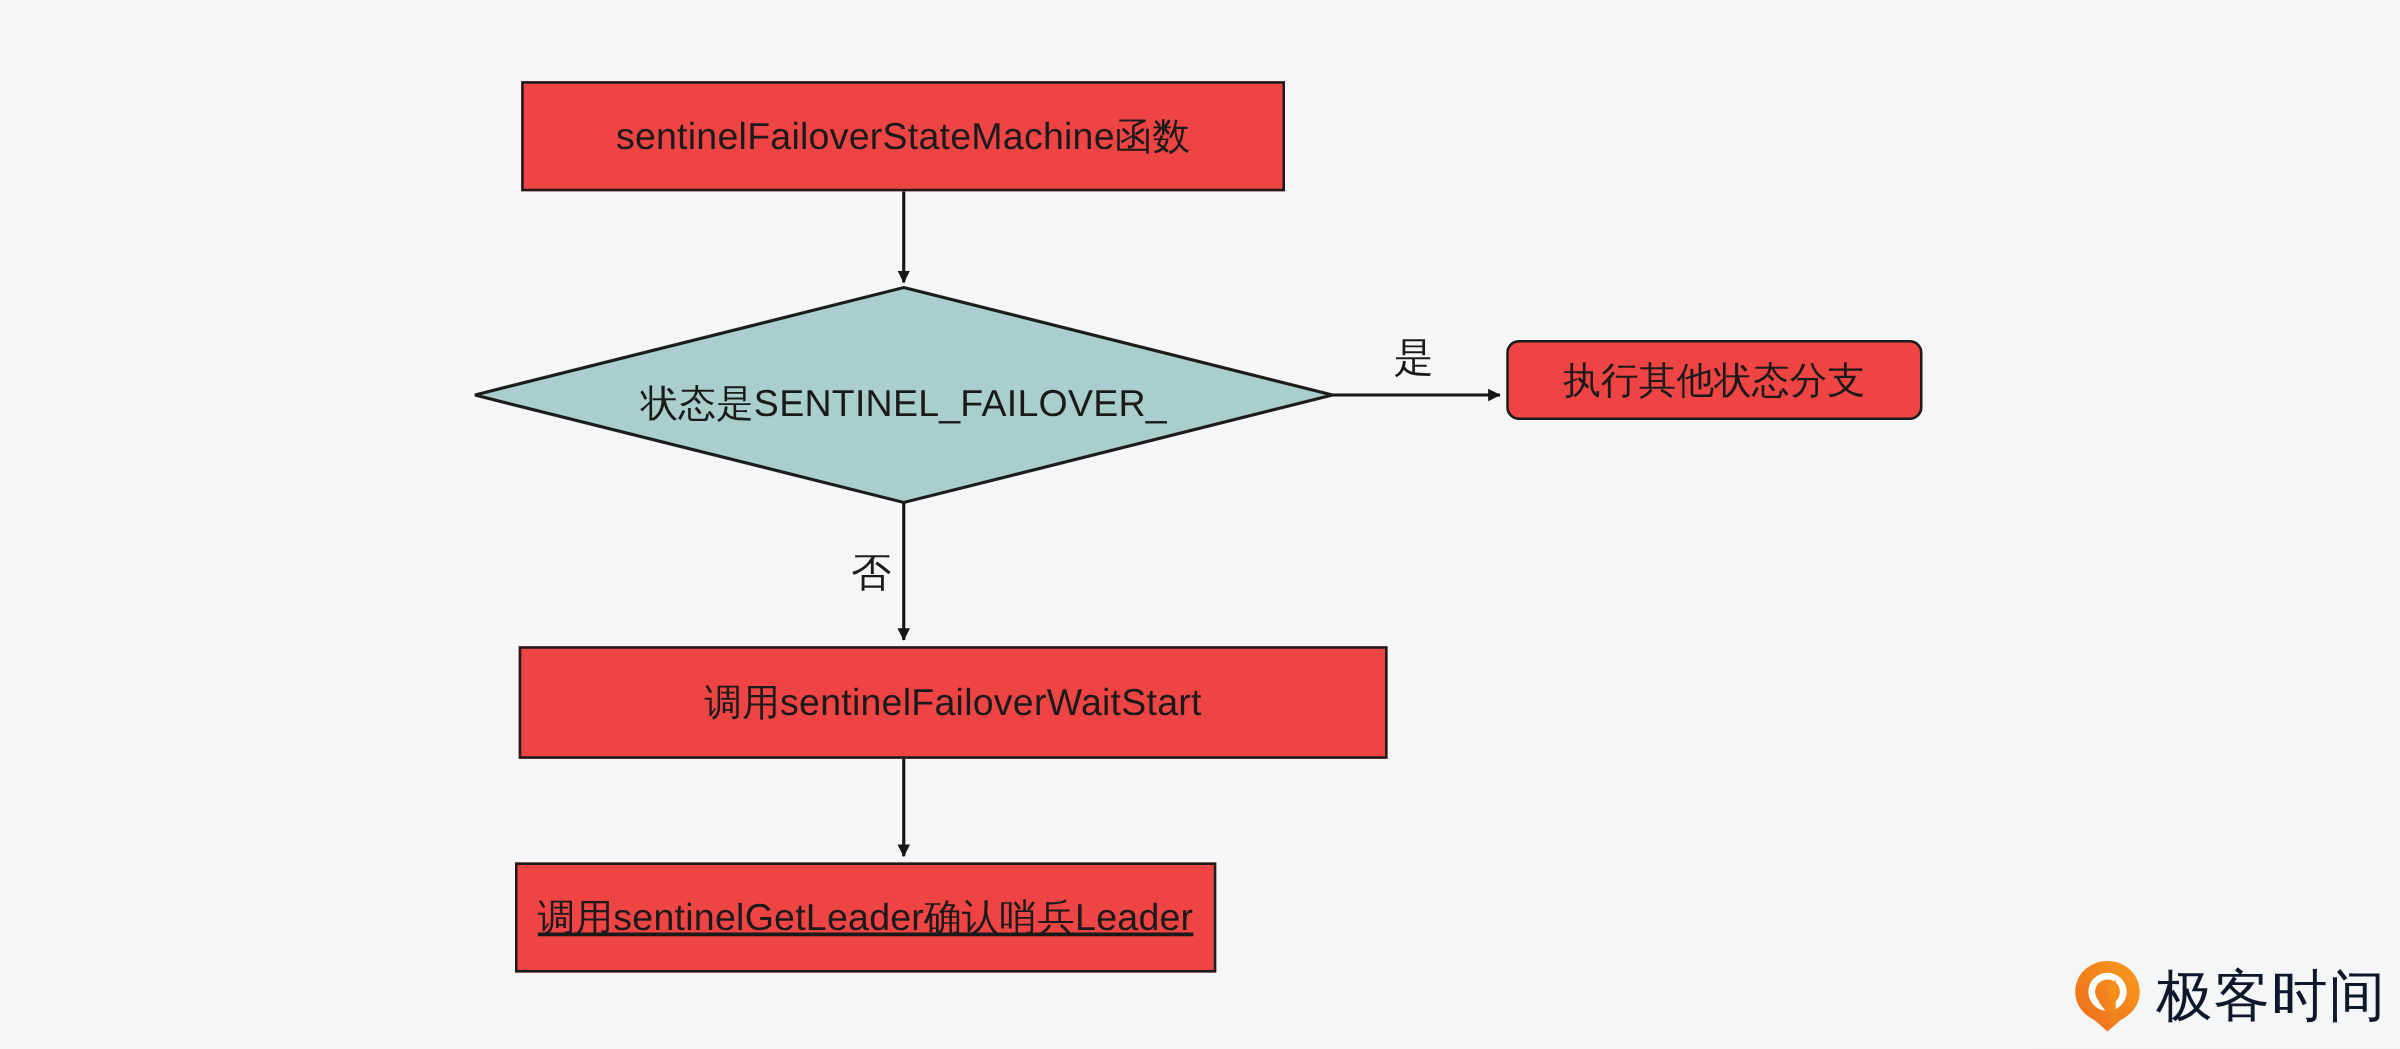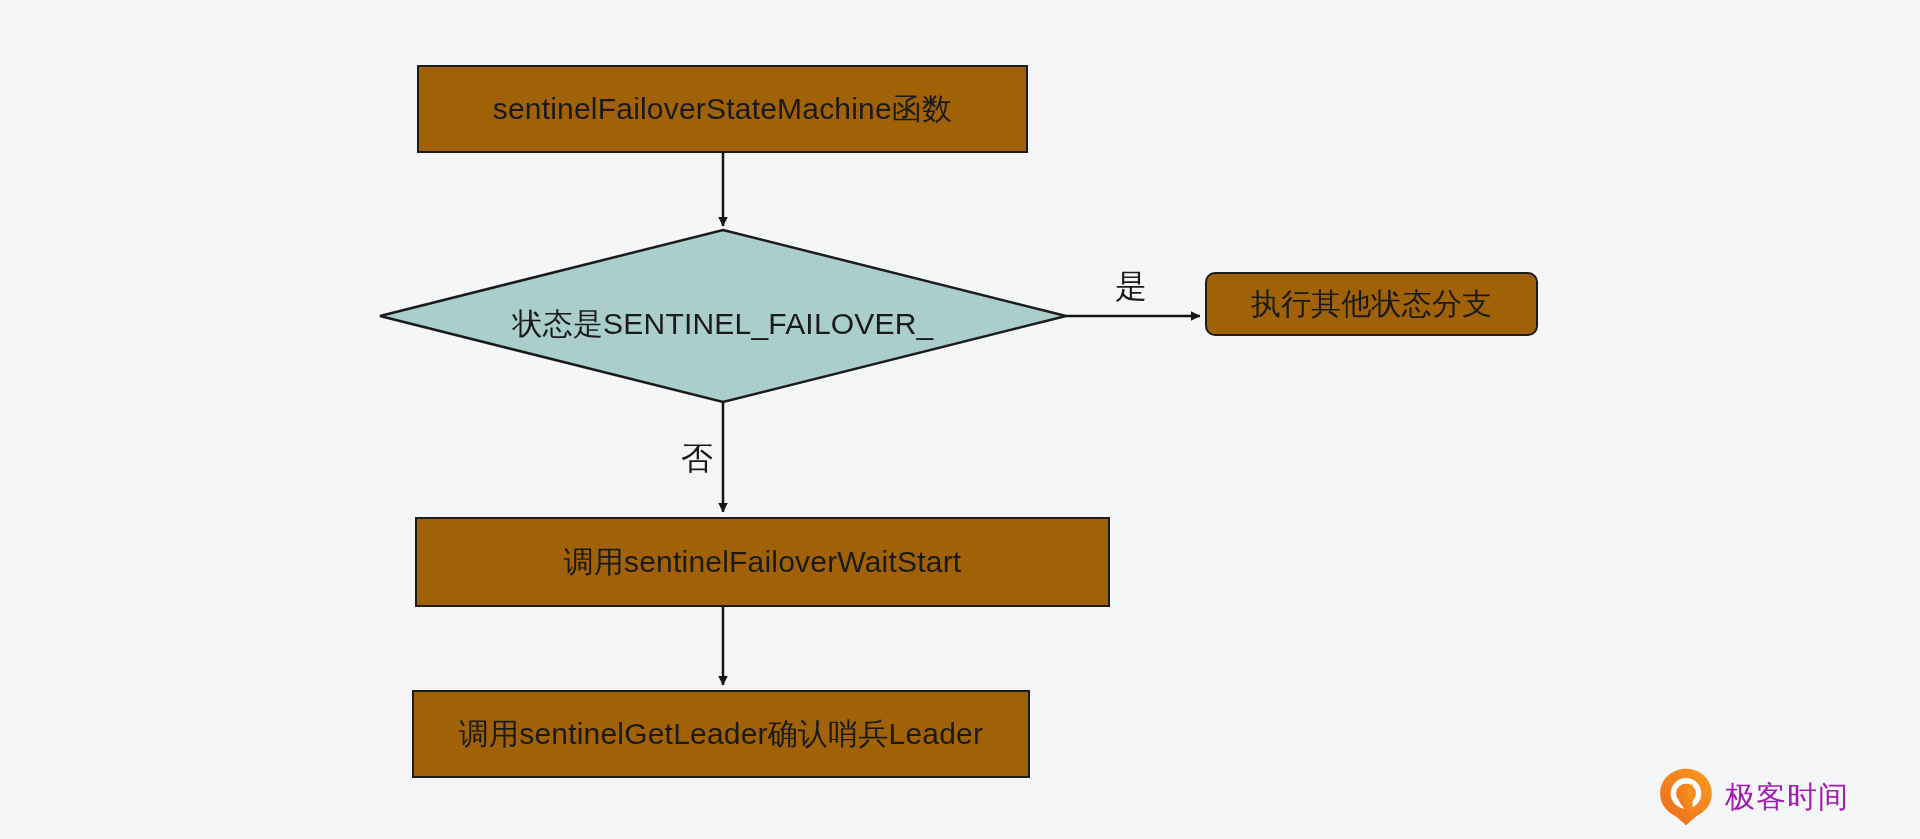--- a/index.html
+++ b/index.html
@@ -15,35 +15,35 @@
     overflow: hidden;
   }
   .edges-layer {
     position: absolute;
     left: 0; top: 0;
     width: 1920px; height: 839px;
     pointer-events: none;
   }
   .node {
     position: absolute;
-    background: #a16207;
+    background: #ef4444;
     border: 2px solid #1c1c1c;
     display: flex;
     align-items: center;
     justify-content: center;
     color: #1a1a1a;
     font-size: 30px;
     text-align: center;
     box-sizing: border-box;
     letter-spacing: 0.2px;
   }
   .node-start      { left: 417px;  top: 65px;  width: 611px; height: 88px; }
   .node-other      { left: 1205px; top: 272px; width: 333px; height: 64px; border-radius: 10px; }
   .node-waitstart  { left: 415px;  top: 517px; width: 695px; height: 90px; }
-  .node-getleader  { left: 412px;  top: 690px; width: 618px; height: 88px; }
+  .node-getleader  { left: 412px;  top: 690px; width: 561px; height: 88px; text-decoration: underline; }
   .decision-label {
     position: absolute;
     left: 430px; top: 270px;
     width: 586px; height: 108px;
     display: flex;
     flex-direction: column;
     align-items: center;
     justify-content: center;
     color: #1a1a1a;
     font-size: 30px;
@@ -64,22 +64,22 @@
   .edge-label-no  { left: 667px;  top: 440px; }
   .branding {
     position: absolute;
     left: 1656px; top: 766px;
     display: flex;
     align-items: center;
     gap: 9px;
   }
   .logo-icon { width: 60px; height: 62px; }
   .logo-text {
-    color: #a21caf;
-    font-size: 30px;
+    color: #0f172a;
+    font-size: 45px;
     font-weight: 500;
     letter-spacing: 1px;
     white-space: nowrap;
   }
 </style>
 </head>
 <body>
 
 <div class="canvas">
 

